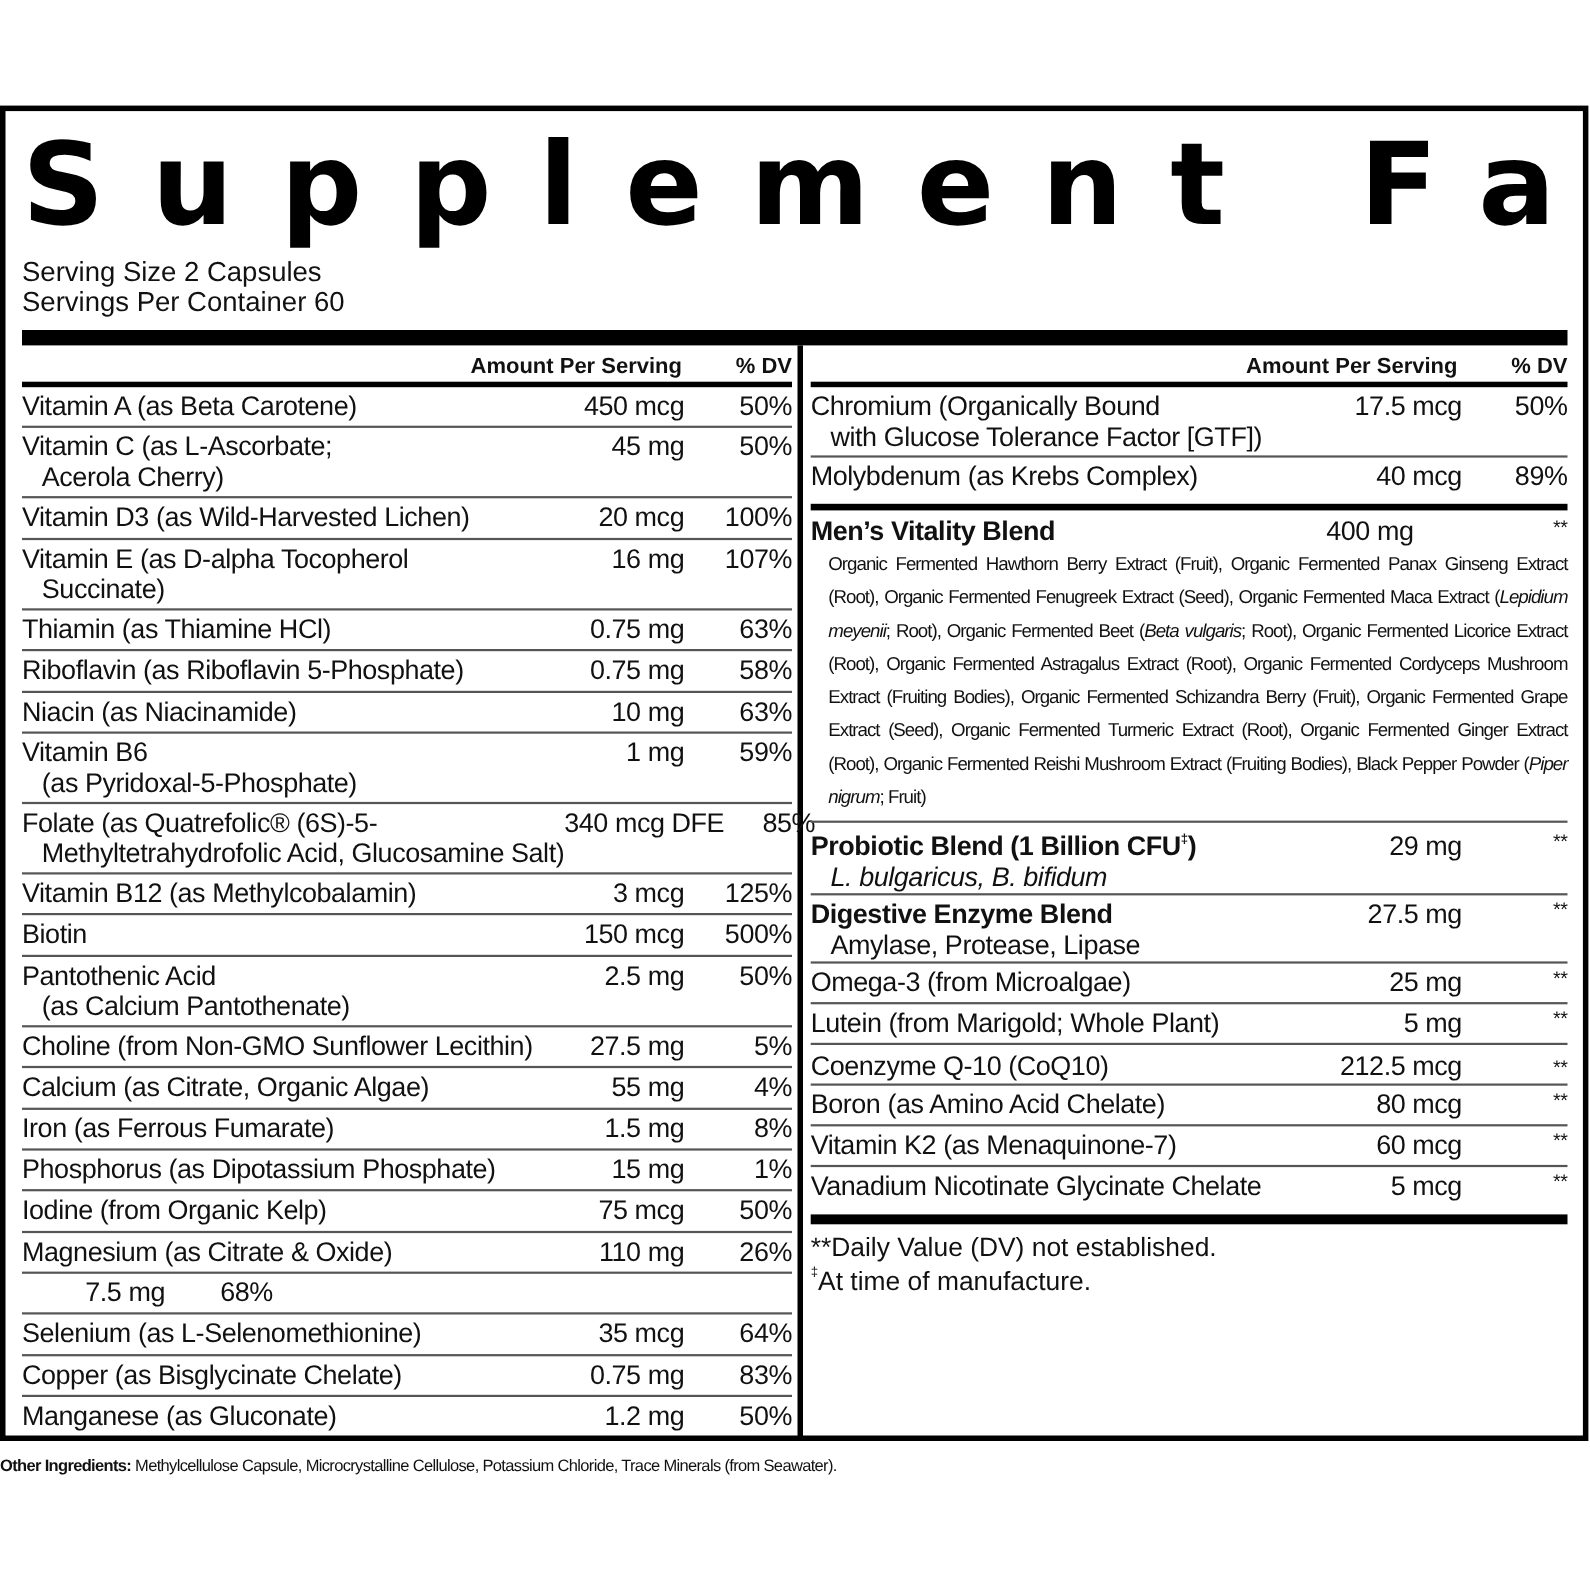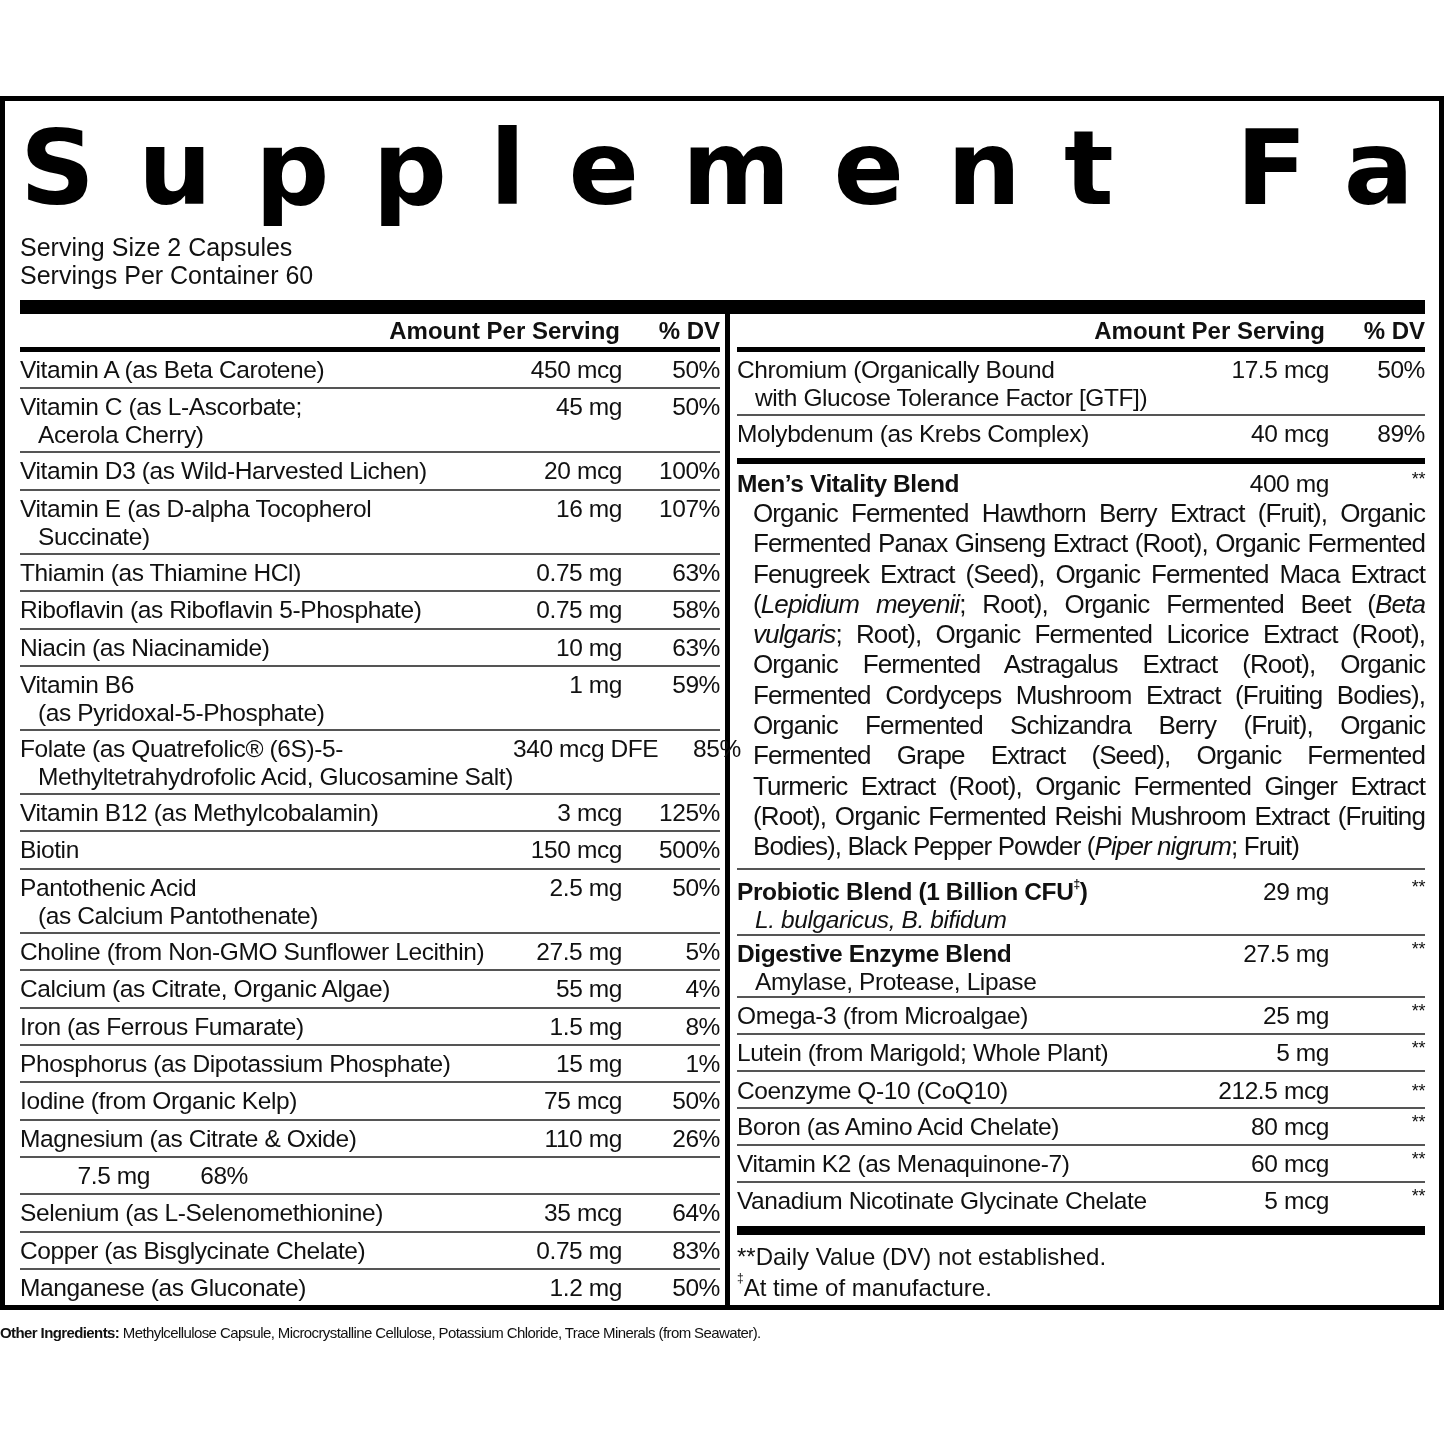--- a/index.html
+++ b/index.html
@@ -25,21 +25,21 @@
   }
   .vdivider {
     position: absolute; left: 725px; top: 314px; width: 5px; height: 992px; background: #000;
   }
   .col { position: absolute; top: 314px; }
   .col-left { left: 20px; width: 700px; }
   .col-right { left: 737px; width: 688px; }
 
   .hdr {
     height: 38px; display: flex; align-items: flex-end; justify-content: flex-end;
-    font-weight: bold; font-size: 24px; padding-bottom: 2px; box-sizing: border-box;
+    font-weight: bold; font-size: 20px; padding-bottom: 2px; box-sizing: border-box;
     border-bottom: 5px solid #000;
   }
   .hdr .h-amt { margin-right: 24px; }
   .hdr .h-dv { width: 76px; text-align: right; }
 
   .row {
     display: flex; align-items: flex-start; border-bottom: 2px solid #555;
     box-sizing: border-box; font-size: 24.5px; line-height: 28px; padding-top: 4px;
   }
   .row.last { border-bottom: none; }
@@ -47,21 +47,21 @@
   .row .nm .sub { display: block; padding-left: 18px; }
   .row .amt { width: 130px; text-align: right; white-space: nowrap; letter-spacing: -0.4px; flex: 0 0 auto; }
   .row .dv { width: 98px; text-align: right; white-space: nowrap; flex: 0 0 auto; letter-spacing: -0.4px; }
   .col-right .row .amt { width: 140px; }
   .col-right .row .dv { width: 96px; }
   .row .dv.star { font-size: 18px; line-height: 18px; padding-top: 0; }
 
   .thick { height: 6px; background: #000; margin: 4px 0 6px 0; }
   .bold { font-weight: bold; }
   .blend-text {
-    padding-left: 16px; font-size: 26px; line-height: 30.3px; text-align: justify;
+    padding-left: 16px; font-size: 17px; line-height: 30.3px; text-align: justify;
     letter-spacing: -0.9px; padding-bottom: 6px;
   }
   .blend-text i { font-style: italic; }
   .foot { font-size: 24px; line-height: 31px; padding-top: 4px; }
   .other {
     position: absolute; left: 0; top: 1318px; width: 1445px; font-size: 15px; line-height: 30px;
     white-space: nowrap; letter-spacing: -0.6px;
   }
   .other b { font-weight: bold; }
   sup.tiny { font-size: 12px; vertical-align: top; line-height: 12px; }
@@ -212,21 +212,21 @@
       </div>
       <div class="row last" style="min-height: 38px; border-bottom: none;">
         <span class="nm"><span>Molybdenum (as Krebs Complex)</span></span>
         <span class="amt">40 mcg</span>
         <span class="dv">89%</span>
       </div>
     </div>
 
   <div class="thick"></div>
 
-  <div class="row" style="border-bottom:none;padding-top:0;">
+  <div class="row" style="border-bottom:none;padding-top:0;gap:44px;">
     <span class="nm bold">Men’s Vitality Blend</span>
     <span class="amt">400 mg</span>
     <span class="dv star">**</span>
   </div>
   <div class="blend-text" id="blend-text" style="border-bottom:2px solid #555;"><span>Organic Fermented Hawthorn Berry Extract (Fruit), Organic Fermented Panax Ginseng Extract (Root), Organic Fermented Fenugreek Extract (Seed), Organic Fermented Maca Extract (</span><i>Lepidium meyenii</i><span>; Root), Organic Fermented Beet (</span><i>Beta vulgaris</i><span>; Root), Organic Fermented Licorice Extract (Root), Organic Fermented Astragalus Extract (Root), Organic Fermented Cordyceps Mushroom Extract (Fruiting Bodies), Organic Fermented Schizandra Berry (Fruit), Organic Fermented Grape Extract (Seed), Organic Fermented Turmeric Extract (Root), Organic Fermented Ginger Extract (Root), Organic Fermented Reishi Mushroom Extract (Fruiting Bodies), Black Pepper Powder (</span><i>Piper nigrum</i><span>; Fruit)</span></div>
 
   <div class="row" style="padding-top:8px;">
     <span class="nm">
       <span class="bold"><span>Probiotic Blend (1 Billion CFU</span><sup class="tiny">‡</sup><span>)</span></span>
       <span class="sub" style="font-style:italic;">L. bulgaricus, B. bifidum</span>

